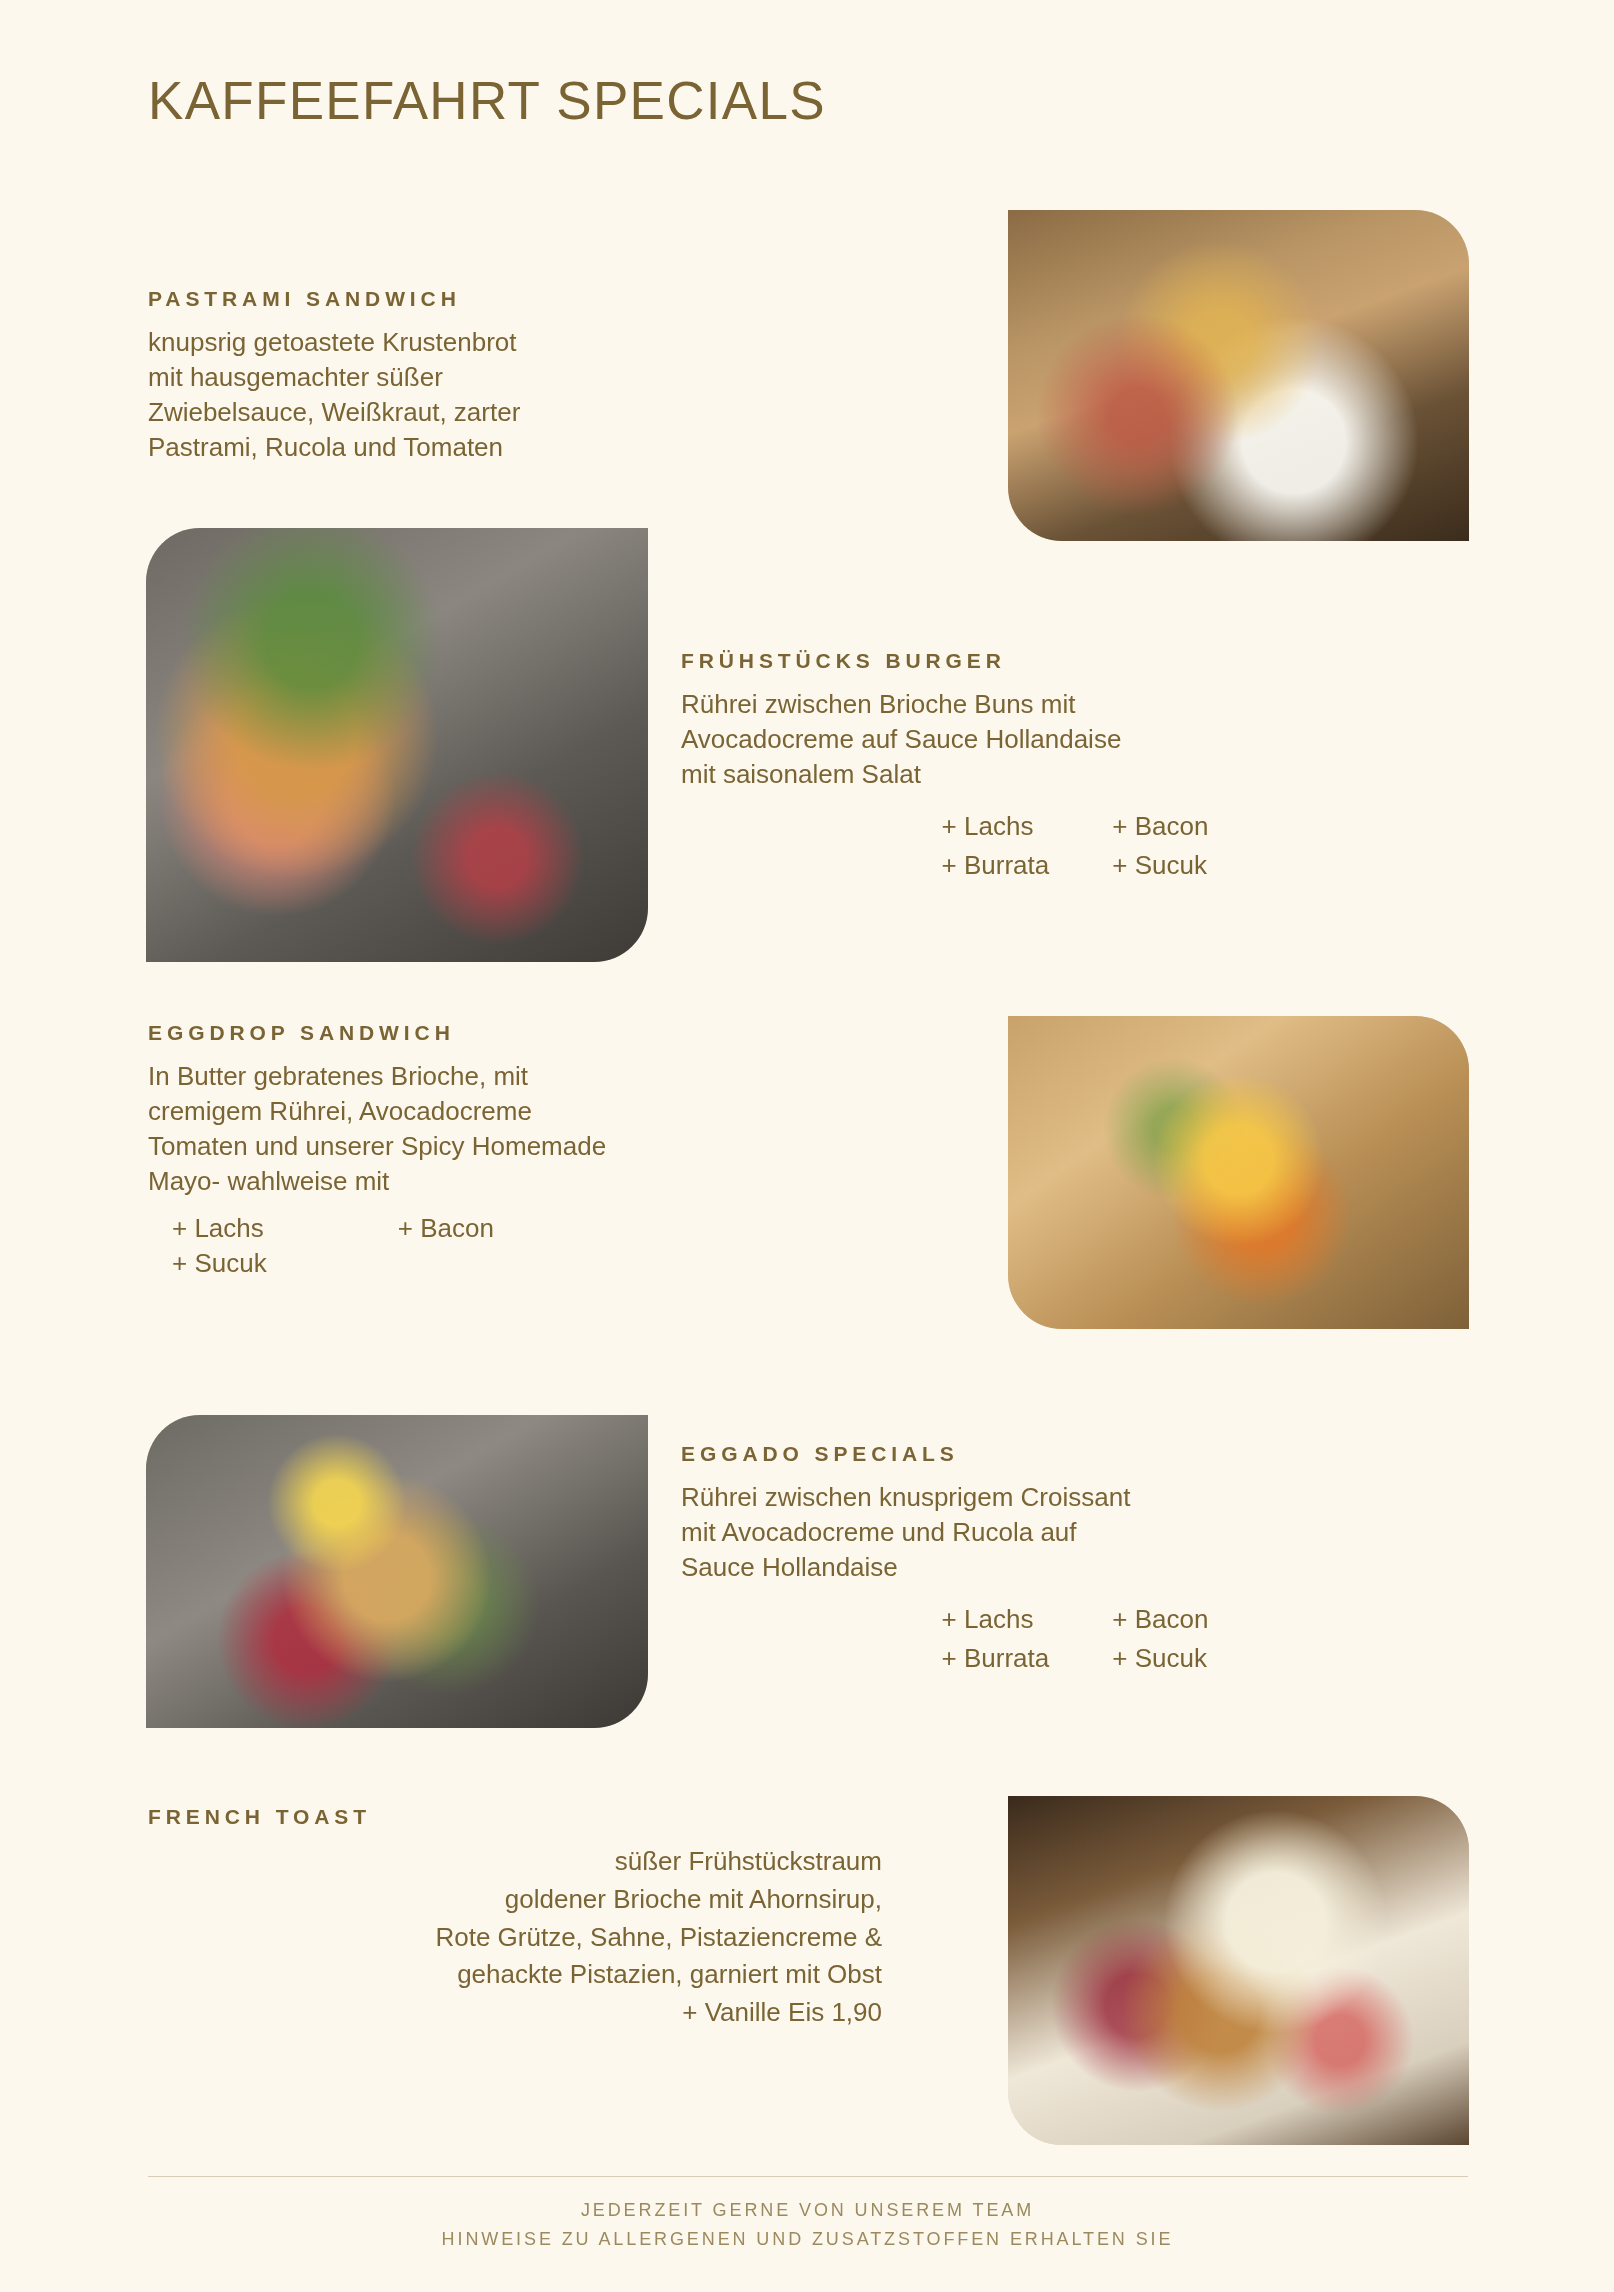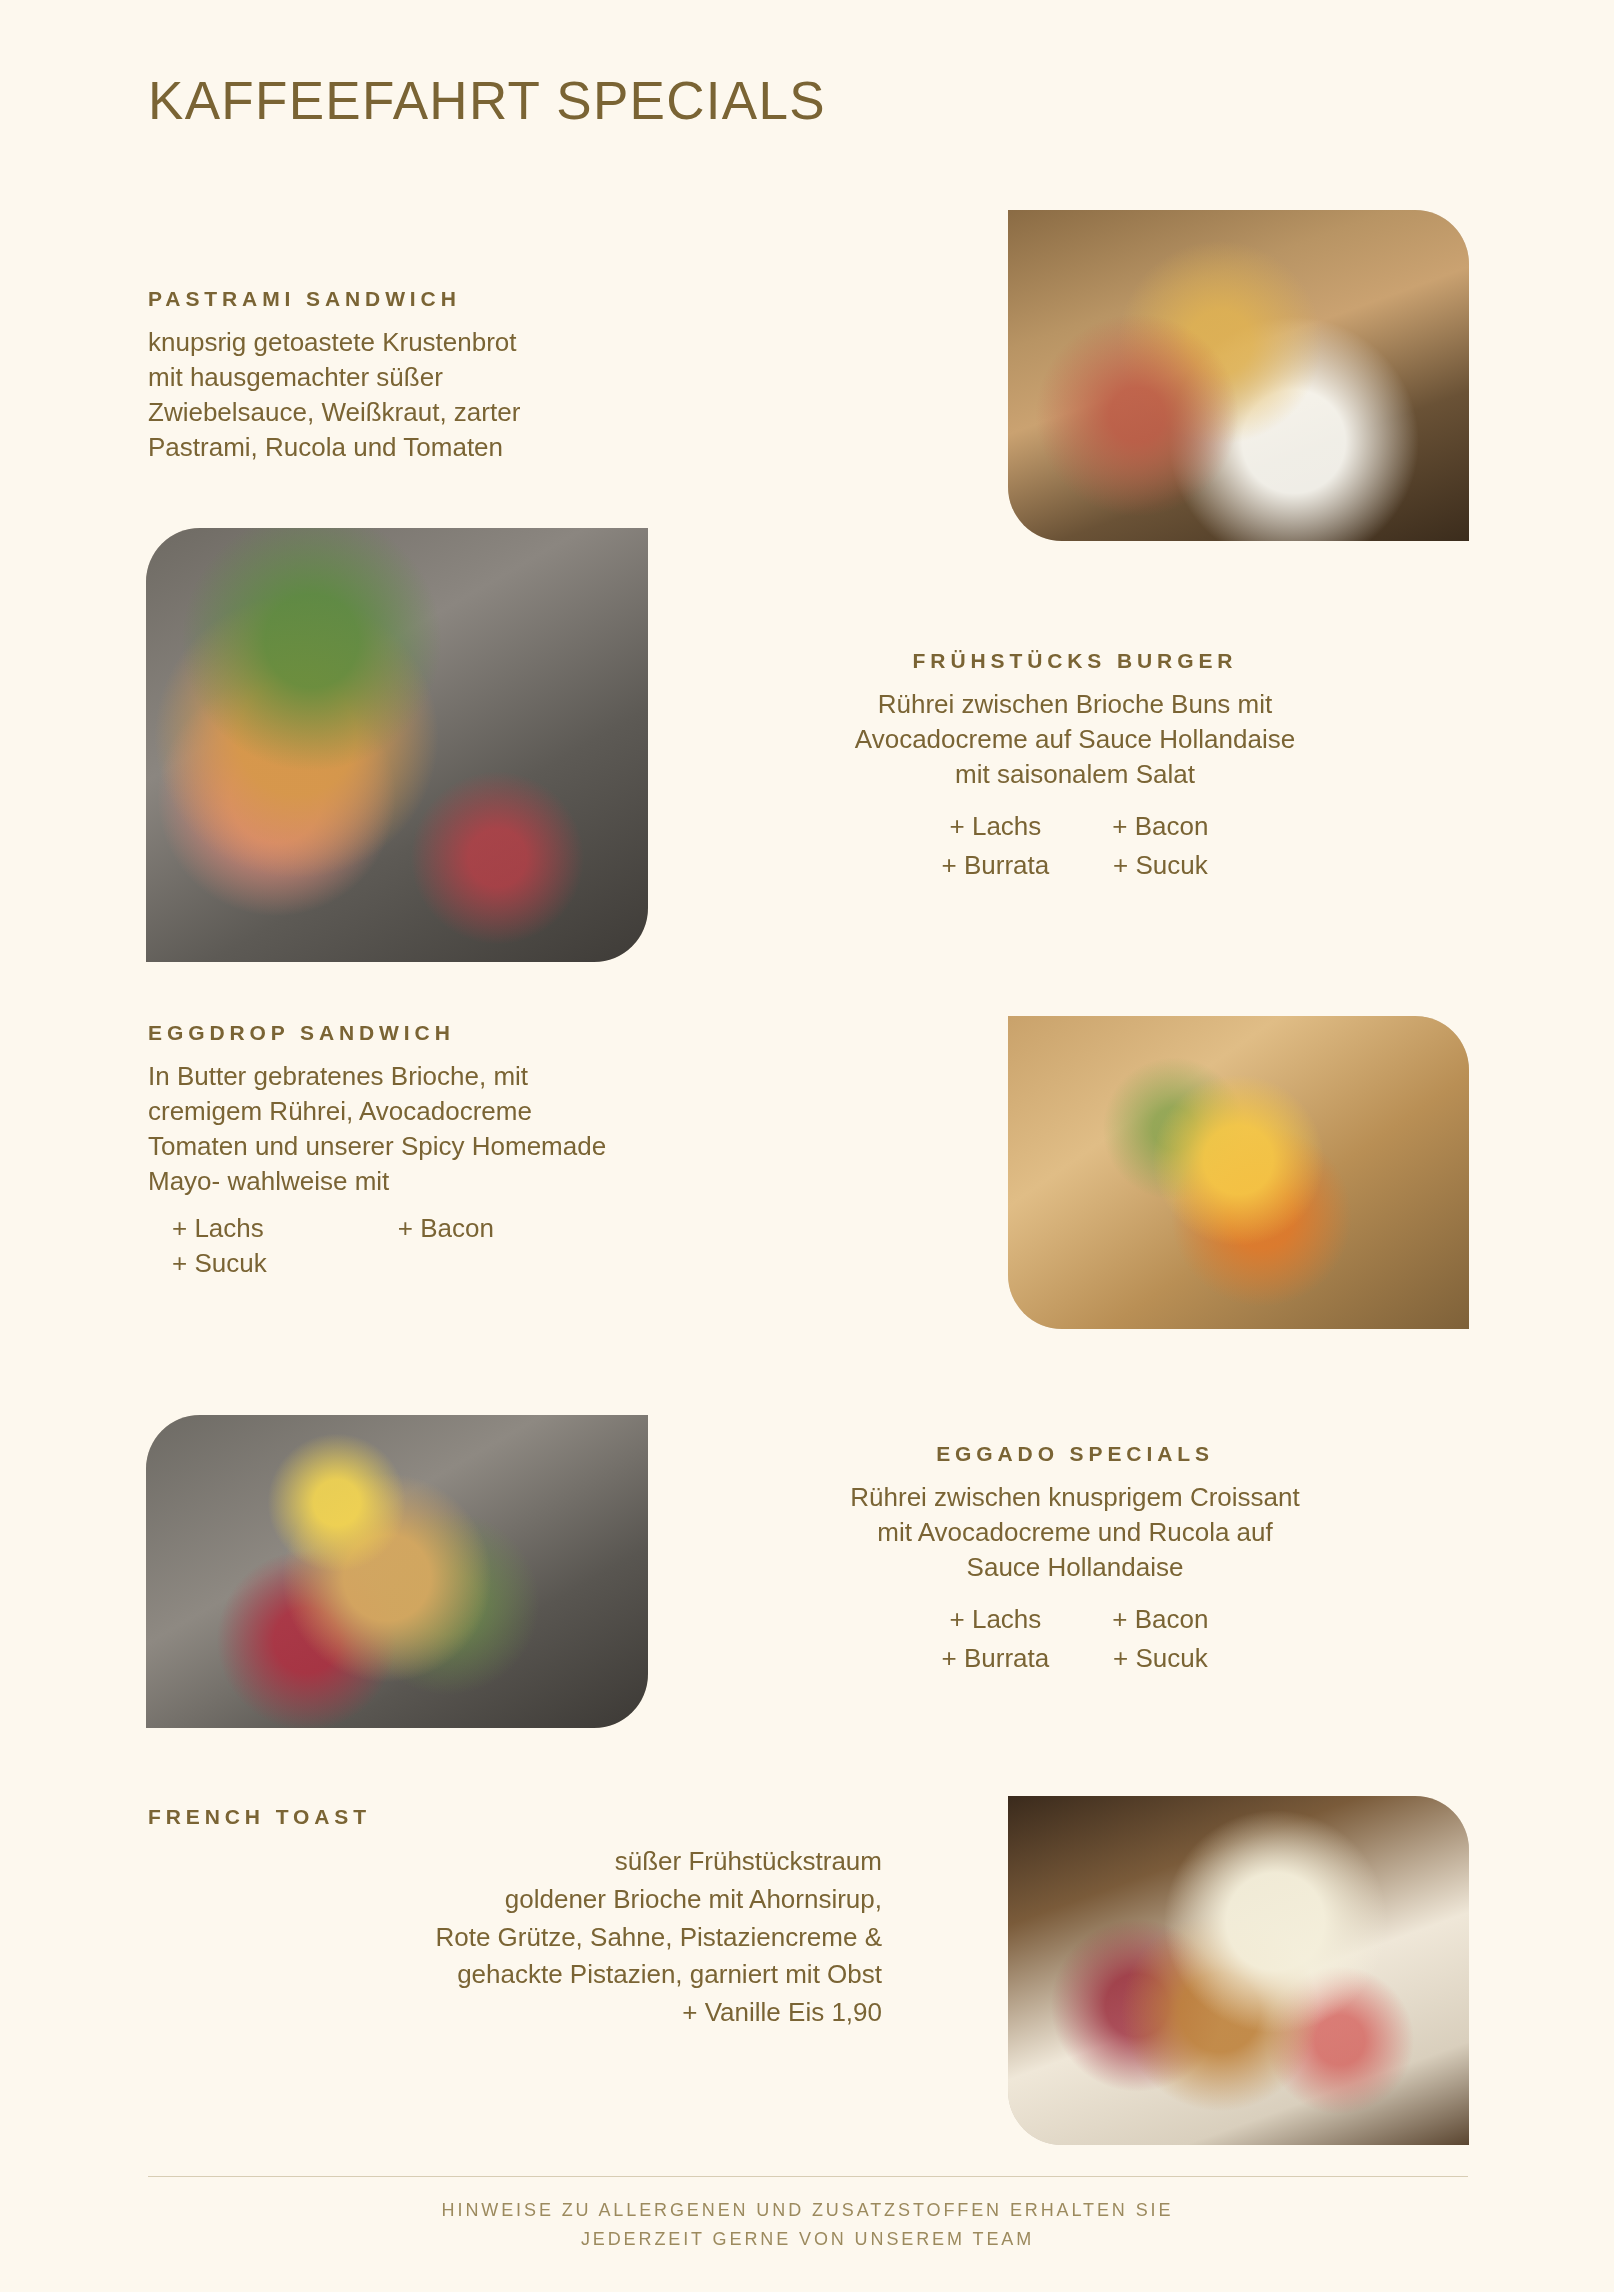--- a/index.html
+++ b/index.html
@@ -46,21 +46,21 @@
     color: #7a6434;
     margin-bottom: 14.3px;
   }
   .item-desc {
     font-size: 26px;
     line-height: 1.34;
     color: #7a6434;
     font-weight: 400;
   }
   .align-right {
-    text-align: center;
+    text-align: left;
   }
 
   
   .addons {
     margin-top: 19.7px;
     display: grid;
     grid-template-columns: auto auto;
     column-gap: 63px;
     row-gap: 7.2px;
     font-size: 26px;
@@ -234,18 +234,18 @@
 Rote Grütze, Sahne, Pistaziencreme &amp;
 gehackte Pistazien, garniert mit Obst
 + Vanille Eis 1,90</div>
   </div>
   <div class="photo r-tr r-bl" style="left:1008px; top:1796px; width:461px; height:349px;">
     <div class="inner ph-toast"></div>
   </div>
 
   <div class="footer-rule"></div>
   <div class="footer">
+    <div>JEDERZEIT GERNE VON UNSEREM TEAM</div>
     <div>HINWEISE ZU ALLERGENEN UND ZUSATZSTOFFEN ERHALTEN SIE</div>
-    <div>JEDERZEIT GERNE VON UNSEREM TEAM</div>
   </div>
 
 </div>
 
 
 </body></html>

